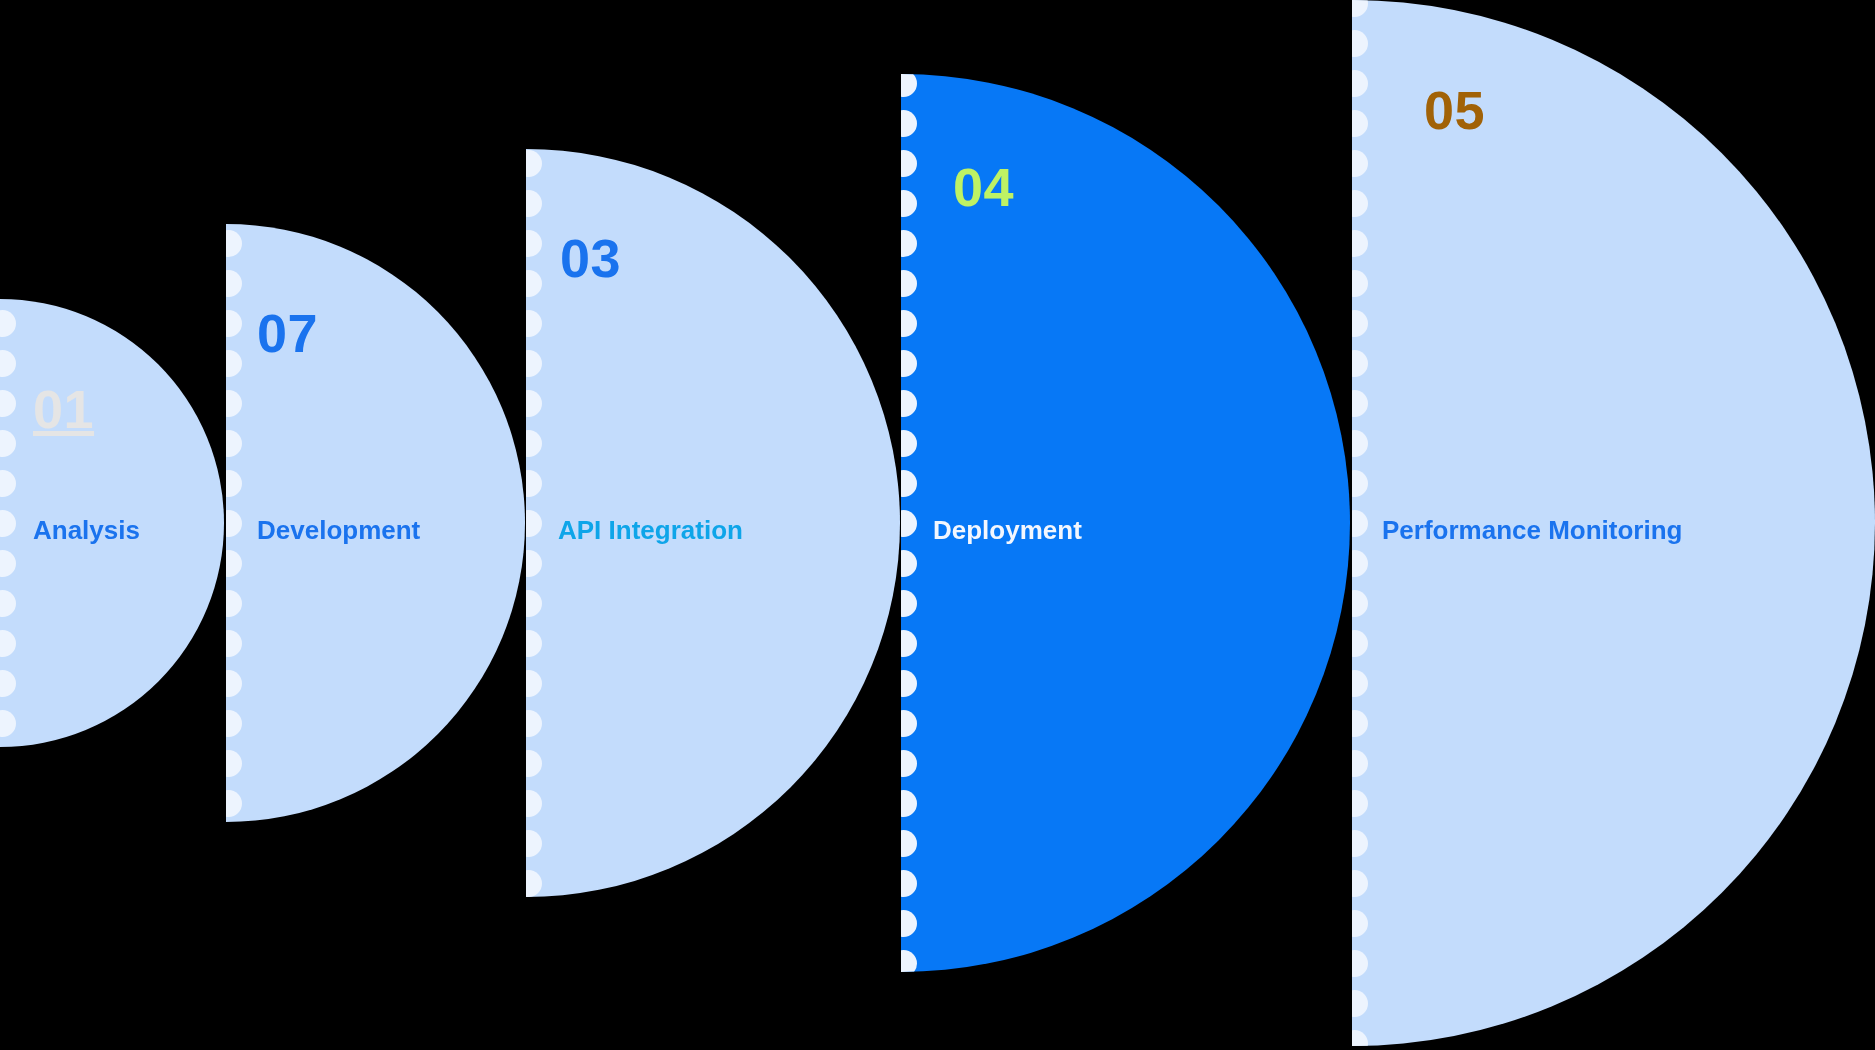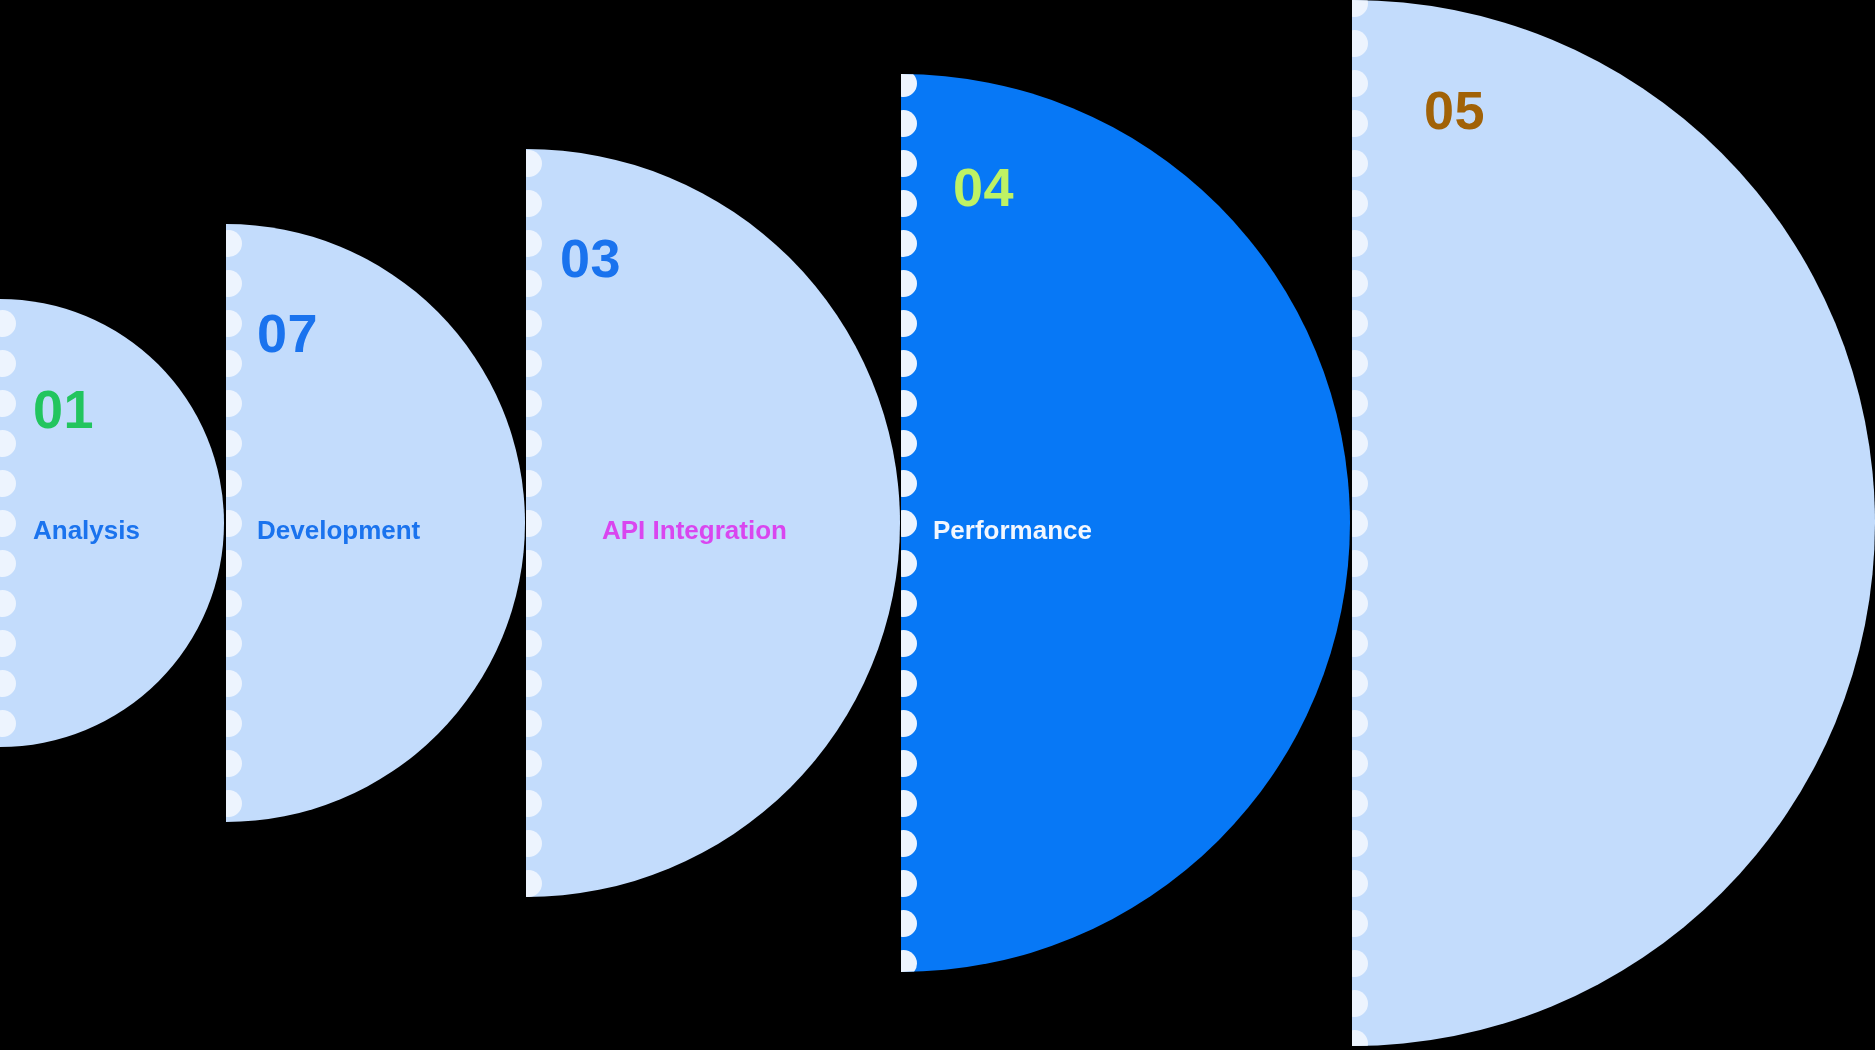--- a/index.html
+++ b/index.html
@@ -48,21 +48,21 @@
       <div class="dot" style="top: 90.5px; width: 27px; height: 27px; background: rgb(237, 244, 254);"></div>
       <div class="dot" style="top: 130.5px; width: 27px; height: 27px; background: rgb(237, 244, 254);"></div>
       <div class="dot" style="top: 170.5px; width: 27px; height: 27px; background: rgb(237, 244, 254);"></div>
       <div class="dot" style="top: 210.5px; width: 27px; height: 27px; background: rgb(237, 244, 254);"></div>
       <div class="dot" style="top: 250.5px; width: 27px; height: 27px; background: rgb(237, 244, 254);"></div>
       <div class="dot" style="top: 290.5px; width: 27px; height: 27px; background: rgb(237, 244, 254);"></div>
       <div class="dot" style="top: 330.5px; width: 27px; height: 27px; background: rgb(237, 244, 254);"></div>
       <div class="dot" style="top: 370.5px; width: 27px; height: 27px; background: rgb(237, 244, 254);"></div>
       <div class="dot" style="top: 410.5px; width: 27px; height: 27px; background: rgb(237, 244, 254);"></div>
     </div>
-    <div class="step-number" style="left: 33px; top: 382px; color: #22c55e;">01</div>
+    <div class="step-number" style="left: 33px; top: 382px; color: #e5e5e5; text-decoration: underline;">01</div>
     <div class="step-label" style="left: 33px; top: 513px; color: rgb(26, 115, 238);">Analysis</div>
     <div class="shape" style="left: 226px; top: 224px; width: 299px; height: 598px; background: rgb(195, 220, 252);">
       <div class="dot" style="top: 5.5px; width: 27px; height: 27px; background: rgb(237, 244, 254);"></div>
       <div class="dot" style="top: 45.5px; width: 27px; height: 27px; background: rgb(237, 244, 254);"></div>
       <div class="dot" style="top: 85.5px; width: 27px; height: 27px; background: rgb(237, 244, 254);"></div>
       <div class="dot" style="top: 125.5px; width: 27px; height: 27px; background: rgb(237, 244, 254);"></div>
       <div class="dot" style="top: 165.5px; width: 27px; height: 27px; background: rgb(237, 244, 254);"></div>
       <div class="dot" style="top: 205.5px; width: 27px; height: 27px; background: rgb(237, 244, 254);"></div>
       <div class="dot" style="top: 245.5px; width: 27px; height: 27px; background: rgb(237, 244, 254);"></div>
       <div class="dot" style="top: 285.5px; width: 27px; height: 27px; background: rgb(237, 244, 254);"></div>
@@ -91,21 +91,21 @@
       <div class="dot" style="top: 440.5px; width: 27px; height: 27px; background: rgb(237, 244, 254);"></div>
       <div class="dot" style="top: 480.5px; width: 27px; height: 27px; background: rgb(237, 244, 254);"></div>
       <div class="dot" style="top: 520.5px; width: 27px; height: 27px; background: rgb(237, 244, 254);"></div>
       <div class="dot" style="top: 560.5px; width: 27px; height: 27px; background: rgb(237, 244, 254);"></div>
       <div class="dot" style="top: 600.5px; width: 27px; height: 27px; background: rgb(237, 244, 254);"></div>
       <div class="dot" style="top: 640.5px; width: 27px; height: 27px; background: rgb(237, 244, 254);"></div>
       <div class="dot" style="top: 680.5px; width: 27px; height: 27px; background: rgb(237, 244, 254);"></div>
       <div class="dot" style="top: 720.5px; width: 27px; height: 27px; background: rgb(237, 244, 254);"></div>
     </div>
     <div class="step-number" style="left: 560px; top: 231px; color: rgb(26, 115, 238);">03</div>
-    <div class="step-label" style="left: 558px; top: 513px; color: #d946ef; margin-left: 44px;">API Integration</div>
+    <div class="step-label" style="left: 558px; top: 513px; color: #0ea5e9;">API Integration</div>
     <div class="shape" style="left: 901px; top: 74px; width: 449px; height: 898px; background: rgb(7, 120, 246);">
       <div class="dot" style="top: -4.5px; width: 27px; height: 27px; background: rgb(237, 244, 254);"></div>
       <div class="dot" style="top: 35.5px; width: 27px; height: 27px; background: rgb(237, 244, 254);"></div>
       <div class="dot" style="top: 75.5px; width: 27px; height: 27px; background: rgb(237, 244, 254);"></div>
       <div class="dot" style="top: 115.5px; width: 27px; height: 27px; background: rgb(237, 244, 254);"></div>
       <div class="dot" style="top: 155.5px; width: 27px; height: 27px; background: rgb(237, 244, 254);"></div>
       <div class="dot" style="top: 195.5px; width: 27px; height: 27px; background: rgb(237, 244, 254);"></div>
       <div class="dot" style="top: 235.5px; width: 27px; height: 27px; background: rgb(237, 244, 254);"></div>
       <div class="dot" style="top: 275.5px; width: 27px; height: 27px; background: rgb(237, 244, 254);"></div>
       <div class="dot" style="top: 315.5px; width: 27px; height: 27px; background: rgb(237, 244, 254);"></div>
@@ -118,21 +118,21 @@
       <div class="dot" style="top: 595.5px; width: 27px; height: 27px; background: rgb(237, 244, 254);"></div>
       <div class="dot" style="top: 635.5px; width: 27px; height: 27px; background: rgb(237, 244, 254);"></div>
       <div class="dot" style="top: 675.5px; width: 27px; height: 27px; background: rgb(237, 244, 254);"></div>
       <div class="dot" style="top: 715.5px; width: 27px; height: 27px; background: rgb(237, 244, 254);"></div>
       <div class="dot" style="top: 755.5px; width: 27px; height: 27px; background: rgb(237, 244, 254);"></div>
       <div class="dot" style="top: 795.5px; width: 27px; height: 27px; background: rgb(237, 244, 254);"></div>
       <div class="dot" style="top: 835.5px; width: 27px; height: 27px; background: rgb(237, 244, 254);"></div>
       <div class="dot" style="top: 875.5px; width: 27px; height: 27px; background: rgb(237, 244, 254);"></div>
     </div>
     <div class="step-number" style="left: 953px; top: 160px; color: #bef264;">04</div>
-    <div class="step-label" style="left: 933px; top: 513px; color: rgb(243, 247, 254);">Performance</div>
+    <div class="step-label" style="left: 933px; top: 513px; color: rgb(243, 247, 254);">Deployment</div>
     <div class="shape" style="left: 1352px; top: 0px; width: 523px; height: 1046px; background: rgb(195, 220, 252);">
       <div class="dot" style="top: -10.5px; width: 27px; height: 27px; background: rgb(237, 244, 254);"></div>
       <div class="dot" style="top: 29.5px; width: 27px; height: 27px; background: rgb(237, 244, 254);"></div>
       <div class="dot" style="top: 69.5px; width: 27px; height: 27px; background: rgb(237, 244, 254);"></div>
       <div class="dot" style="top: 109.5px; width: 27px; height: 27px; background: rgb(237, 244, 254);"></div>
       <div class="dot" style="top: 149.5px; width: 27px; height: 27px; background: rgb(237, 244, 254);"></div>
       <div class="dot" style="top: 189.5px; width: 27px; height: 27px; background: rgb(237, 244, 254);"></div>
       <div class="dot" style="top: 229.5px; width: 27px; height: 27px; background: rgb(237, 244, 254);"></div>
       <div class="dot" style="top: 269.5px; width: 27px; height: 27px; background: rgb(237, 244, 254);"></div>
       <div class="dot" style="top: 309.5px; width: 27px; height: 27px; background: rgb(237, 244, 254);"></div>
@@ -149,13 +149,14 @@
       <div class="dot" style="top: 749.5px; width: 27px; height: 27px; background: rgb(237, 244, 254);"></div>
       <div class="dot" style="top: 789.5px; width: 27px; height: 27px; background: rgb(237, 244, 254);"></div>
       <div class="dot" style="top: 829.5px; width: 27px; height: 27px; background: rgb(237, 244, 254);"></div>
       <div class="dot" style="top: 869.5px; width: 27px; height: 27px; background: rgb(237, 244, 254);"></div>
       <div class="dot" style="top: 909.5px; width: 27px; height: 27px; background: rgb(237, 244, 254);"></div>
       <div class="dot" style="top: 949.5px; width: 27px; height: 27px; background: rgb(237, 244, 254);"></div>
       <div class="dot" style="top: 989.5px; width: 27px; height: 27px; background: rgb(237, 244, 254);"></div>
       <div class="dot" style="top: 1029.5px; width: 27px; height: 27px; background: rgb(237, 244, 254);"></div>
     </div>
     <div class="step-number" style="left: 1424px; top: 83px; color: #a16207;">05</div>
+    <div class="step-label" style="left: 1382px; top: 513px; color: rgb(26, 115, 238);">Performance Monitoring</div>
   </div>
 
 </body></html>

